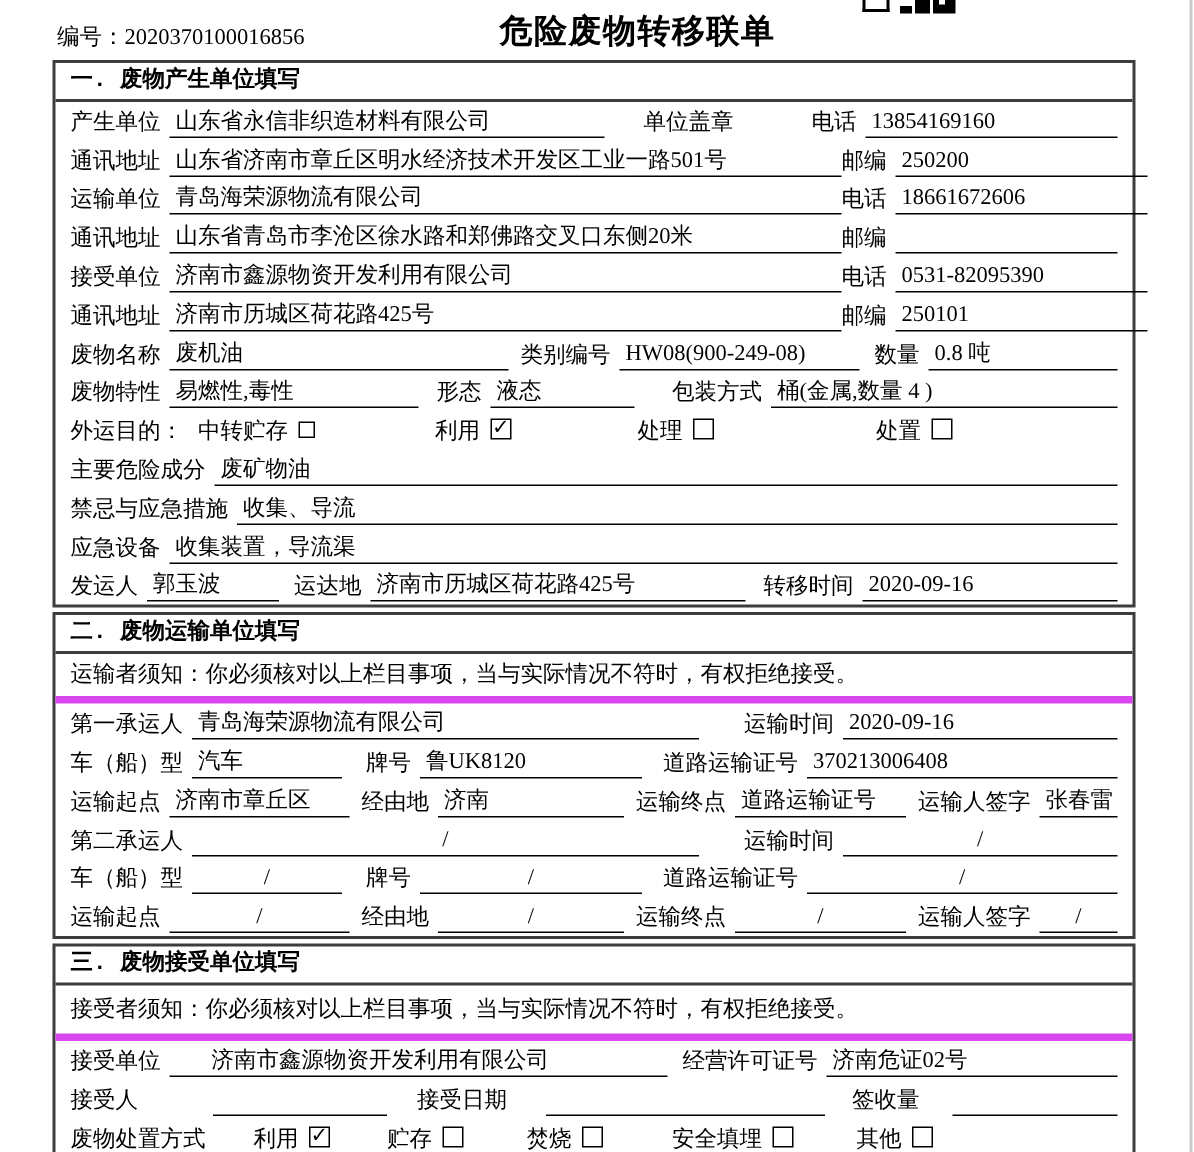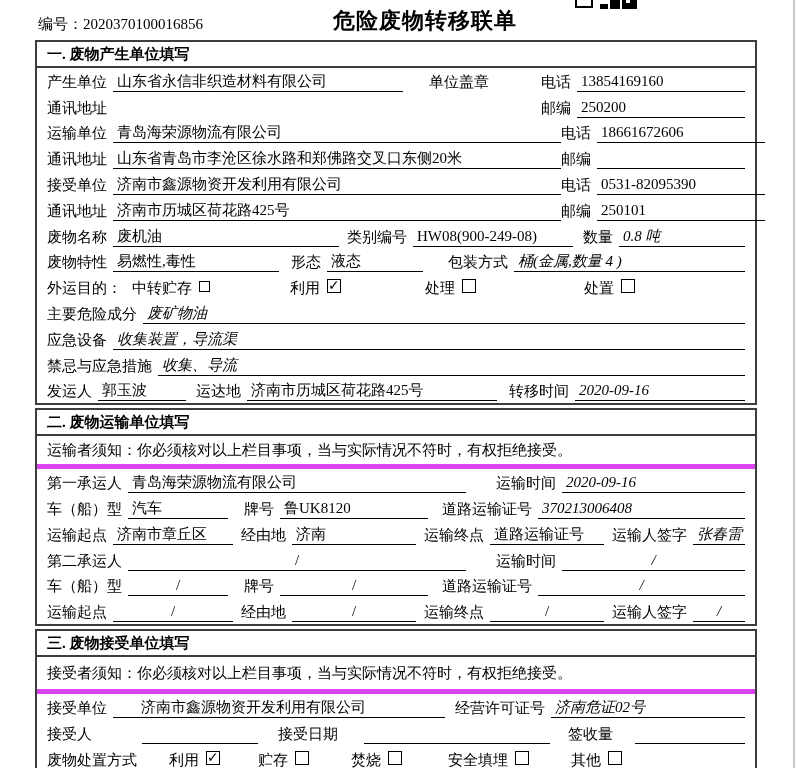--- a/index.html
+++ b/index.html
@@ -22,29 +22,29 @@
   .qr .q1{left:0;top:0;width:14px;height:6px;border:2px solid #000;border-top:none;}
   .qr .q2{left:25px;top:4px;width:8px;height:5px;background:#000;}
   .qr .q3{left:35px;top:0;width:10px;height:9px;background:#000;}
   .qr .q4{left:47px;top:0;width:15px;height:9px;background:#000;}
   .qr .q5{left:51px;top:0;width:4px;height:3px;background:#fff;}
 
   
   .form{position:absolute;left:35px;top:40px;width:722px;}
   .sec{border:2px solid #3d3d3d;background:#fff;}
   .sec + .sec{margin-top:3px;}
-  .sec-h{height:24px;line-height:24px;padding:0 10px;font-weight:bold;border-bottom:2px solid #3d3d3d;white-space:nowrap;}
+  .sec-h{height:24px;line-height:24px;padding:0 10px;font-weight:bold;border-bottom:2px solid #3d3d3d;white-space:nowrap;font-family:Liberation Mono, monospace;}
   .notice{height:28px;line-height:28px;padding:0 10px;border-bottom:5px solid #d946ef;white-space:nowrap;}
   .notice.tall{height:32px;line-height:32px;}
 
   .row{display:flex;align-items:flex-end;height:23.8px;padding:0 10px 2px 10px;white-space:nowrap;}
   .row > *{line-height:19px;}
   .lbl{flex:none;}
   .u{flex:none;border-bottom:1px solid #000;height:19px;padding:0 4px;overflow:hidden;margin-left:6px;}
-  .u.grow{flex:1;font-style:italic;}
+  .u.grow{flex:1;}
   .u.c{text-align:center;}
   .ml-auto{margin-left:auto;}
 
   .cb{flex:none;width:12px;height:12px;border:1px solid #000;align-self:center;position:relative;margin-left:7px;background:#fff;}
   .cb.sm{width:9px;height:9px;}
   .cb.checked::after{content:"✓";position:absolute;left:0;top:-4px;font-size:14px;font-weight:bold;font-family:"DejaVu Sans",sans-serif;}
   .opt{flex:none;}
 
   .footer{position:absolute;left:38px;top:746px;white-space:nowrap;}
 </style>
@@ -76,20 +76,21 @@
       <div class="row">
         <span class="lbl">产生单位</span>
         <span class="u" style="width:282px">山东省永信非织造材料有限公司</span>
         <span class="lbl" style="margin-left:26px">单位盖章</span>
         <span class="lbl ml-auto">电话</span>
         <span class="u" style="width:160px">13854169160</span>
       </div>
 
       <div class="row">
         <span class="lbl">通讯地址</span>
+        <span class="u" style="width:440px">山东省济南市章丘区明水经济技术开发区工业一路501号</span>
         <span class="lbl ml-auto">邮编</span>
         <span class="u" style="width:160px">250200</span>
       </div>
 
       <div class="row">
         <span class="lbl">运输单位</span>
         <span class="u" style="width:440px">青岛海荣源物流有限公司</span>
         <span class="lbl ml-auto">电话</span>
         <span class="u" style="width:160px">18661672606</span>
       </div>
@@ -144,27 +145,27 @@
         <span class="opt" style="margin-left:108px">处置</span>
         <span class="cb"></span>
       </div>
 
       <div class="row">
         <span class="lbl">主要危险成分</span>
         <span class="u grow">废矿物油</span>
       </div>
 
       <div class="row">
+        <span class="lbl">禁忌与应急措施</span>
+        <span class="u grow">收集、导流</span>
+      </div>
+
+      <div class="row">
         <span class="lbl">应急设备</span>
         <span class="u grow">收集装置，导流渠</span>
-      </div>
-
-      <div class="row">
-        <span class="lbl">禁忌与应急措施</span>
-        <span class="u grow">收集、导流</span>
       </div>
 
       <div class="row">
         <span class="lbl">发运人</span>
         <span class="u" style="width:80px">郭玉波</span>
         <span class="lbl" style="margin-left:10px">运达地</span>
         <span class="u" style="width:242px">济南市历城区荷花路425号</span>
         <span class="lbl" style="margin-left:12px">转移时间</span>
         <span class="u grow">2020-09-16</span>
       </div>

